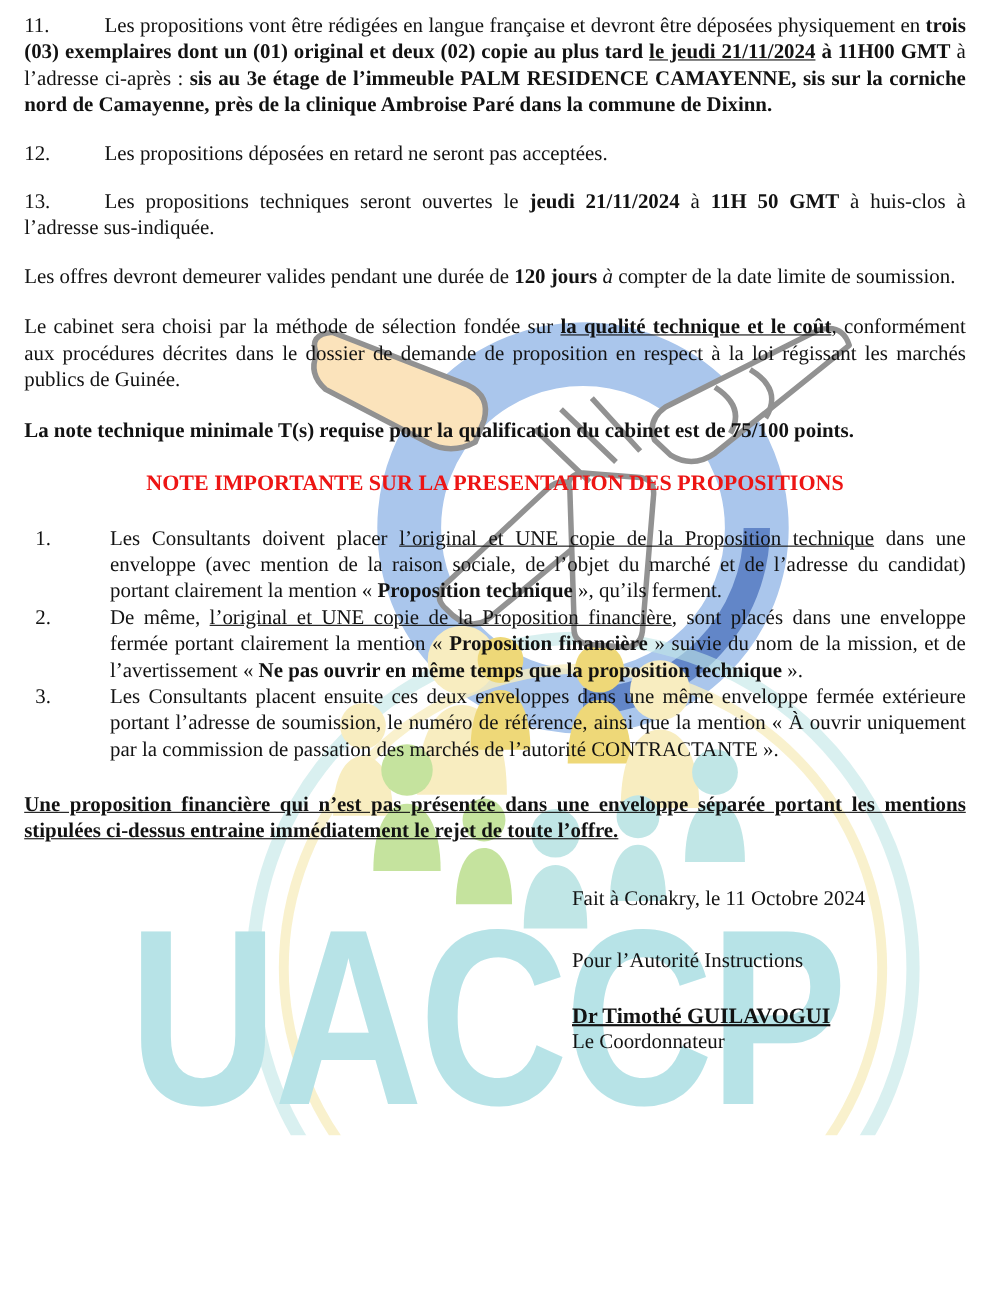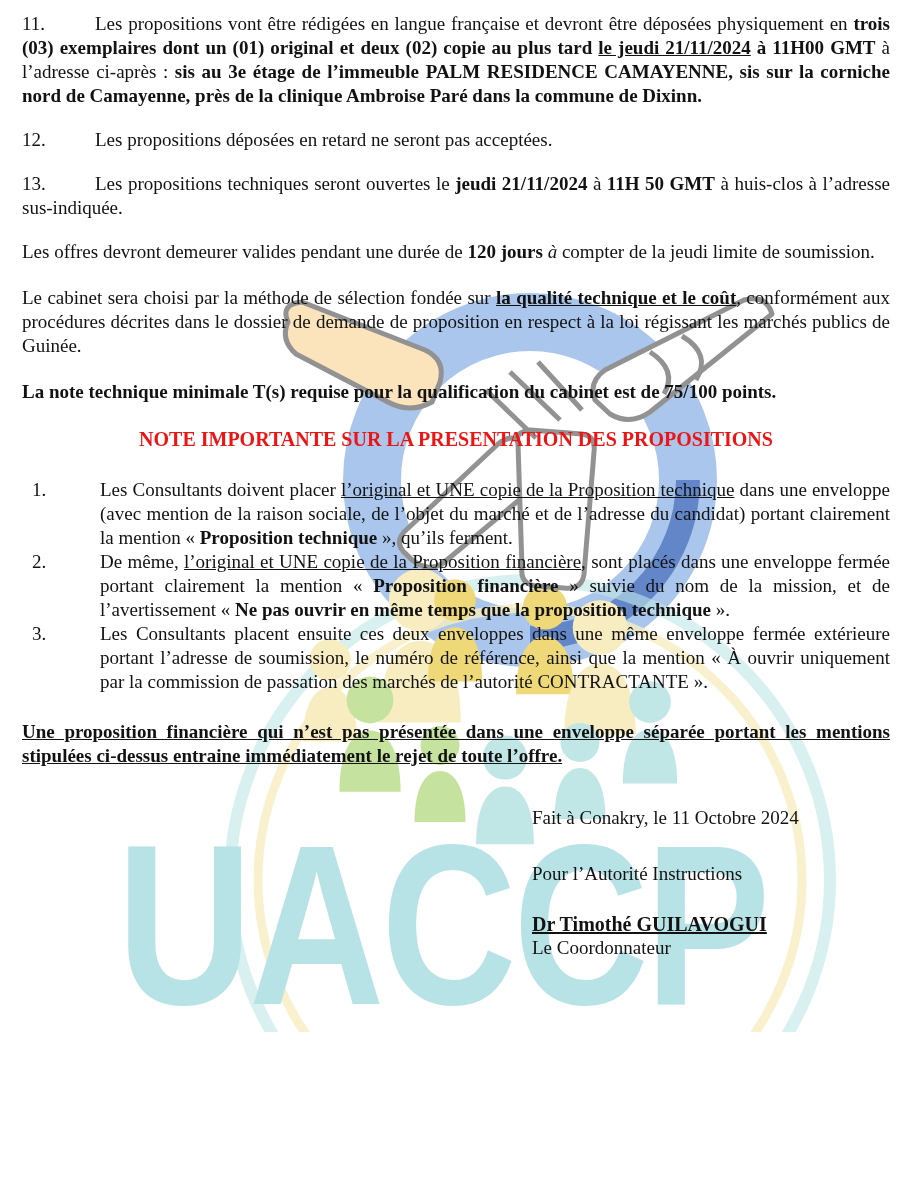--- a/index.html
+++ b/index.html
@@ -5,21 +5,21 @@
   * { margin:0; padding:0; box-sizing:border-box; }
   html,body { background:#ffffff; }
   .page {
     position:relative; width:900px; height:1184px; margin:0 auto;
     background:#ffffff; overflow:hidden;
     font-family:"Liberation Serif", serif;
     font-size:19px; line-height:24px; color:#121212;
   }
   .watermark { position:absolute; left:90px; top:292px; width:760px; height:740px; z-index:0; }
   .wm-text { font-family:"Liberation Sans", sans-serif; font-weight:bold; font-size:228px; letter-spacing:-4px; }
-  .content { position:relative; z-index:1; padding:12px 10px 0 22px; }
+  .content { position:relative; z-index:1; padding:12px 22px 0 22px; }
   p.para { text-align:justify; }
   .pnum { display:inline-block; width:73px; }
   .b { font-weight:bold; }
   .u { text-decoration:underline; }
   .i { font-style:italic; }
   .m20 { margin-bottom:20px; } .m22 { margin-bottom:22px; } .m24 { margin-bottom:24px; }
   .m26 { margin-bottom:26px;font-family:Liberation Serif, serif; } .m32 { margin-bottom:32px; } .m38 { margin-bottom:38px;text-decoration:underline; }
   .heading { text-align:center; font-weight:bold; font-size:20px; line-height:26px; }
   .list-item { position:relative; margin-left:78px; text-align:justify; }
   .lnum { position:absolute; left:-68px; }
@@ -71,21 +71,21 @@
   </div>
 
   <div class="content">
 
     <p class="para m20"><span class="pnum">11.</span><span><span>Les propositions vont être rédigées en langue française et devront être déposées physiquement en </span><span class="b">trois (03) exemplaires dont un (01) original et deux (02) copie au plus tard </span><span class="b u">le jeudi 21/11/2024</span><span class="b"> à 11H00 GMT</span><span> à l’adresse ci-après : </span><span class="b">sis au 3e étage de l’immeuble PALM RESIDENCE CAMAYENNE, sis sur la corniche nord de Camayenne, près de la clinique Ambroise Paré dans la commune de Dixinn.</span></span></p>
 
     <p class="para m20"><span class="pnum">12.</span><span><span>Les propositions déposées en retard ne seront pas acceptées.</span></span></p>
 
     <p class="para m20"><span class="pnum">13.</span><span><span>Les propositions techniques seront ouvertes le </span><span class="b">jeudi 21/11/2024</span><span> à </span><span class="b">11H 50 GMT</span><span> à huis-clos à l’adresse sus-indiquée.</span></span></p>
 
-    <p class="para m22"><span>Les offres devront demeurer valides pendant une durée de </span><span class="b">120 jours</span><span class="i"> à</span><span> compter de la jeudi limite de soumission.</span></p>
+    <p class="para m22"><span>Les offres devront demeurer valides pendant une durée de </span><span class="b">120 jours</span><span class="i"> à</span><span> compter de la date limite de soumission.</span></p>
 
     <p class="para m22"><span>Le cabinet sera choisi par la méthode de sélection fondée sur </span><span class="b u">la qualité technique et le coût</span><span>, conformément aux procédures décrites dans le dossier de demande de proposition en respect à la loi régissant les marchés publics de Guinée.</span></p>
 
     <p class="para m22"><span class="b">La note technique minimale T(s) requise pour la qualification du cabinet est de 75/100 points.</span></p>
 
 
     <p class="heading m26" style="color: rgb(237, 21, 20);">NOTE IMPORTANTE SUR LA PRESENTATION DES PROPOSITIONS</p>
 
 
     <div class="m26">

